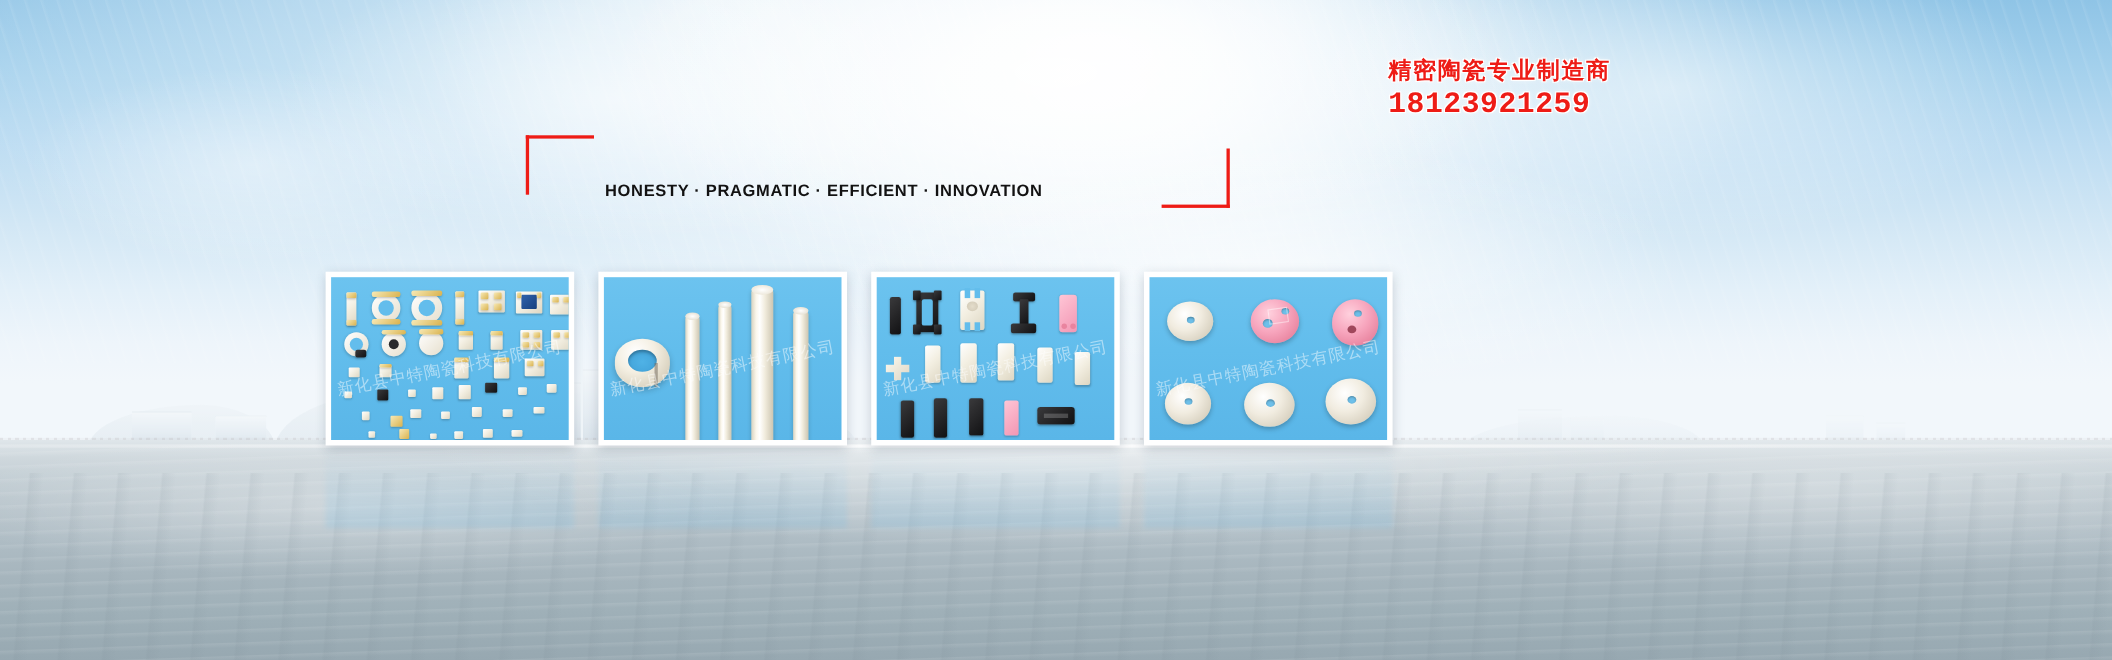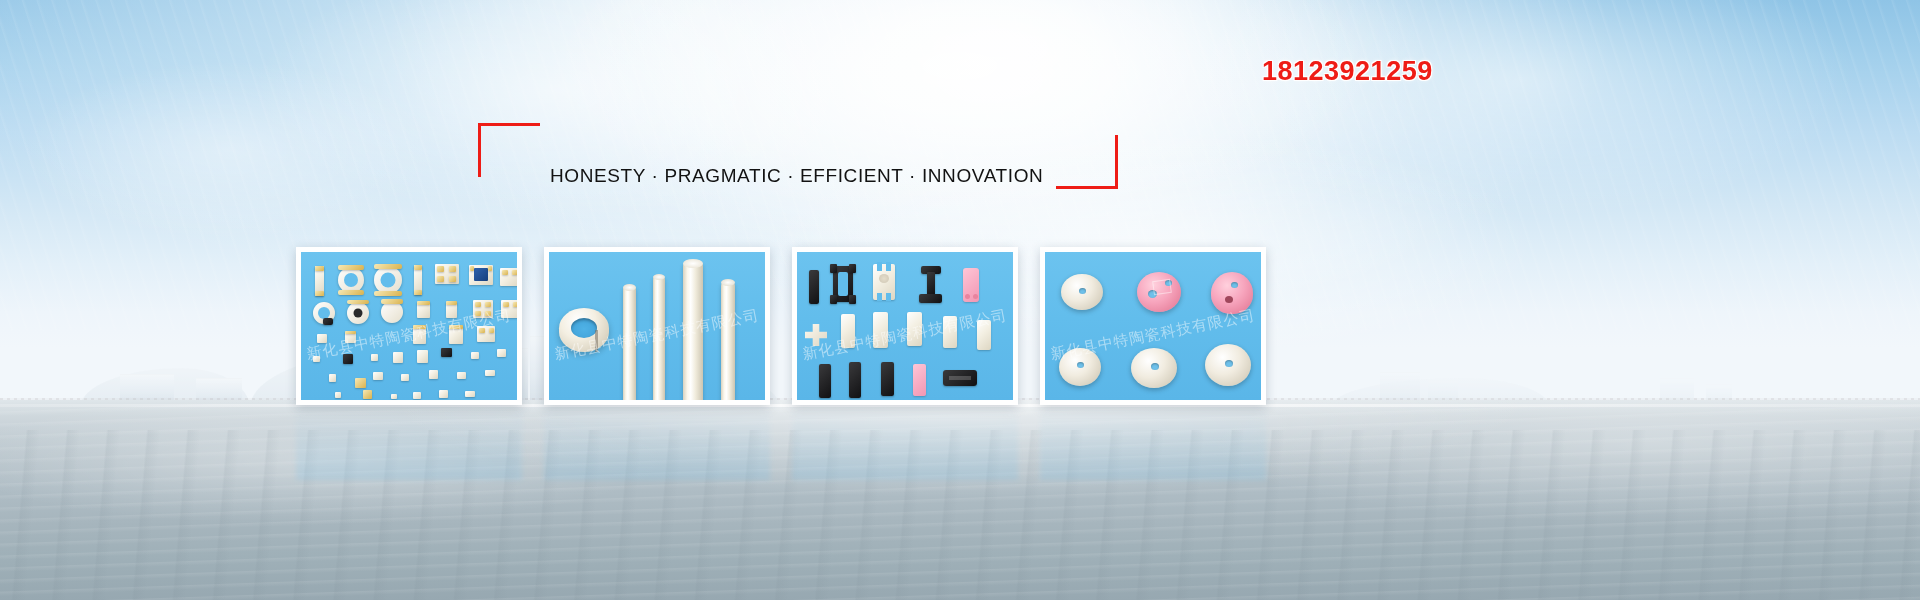--- a/index.html
+++ b/index.html
@@ -154,22 +154,22 @@
       -1.5px -1.5px 0 #fff, 1.5px -1.5px 0 #fff,
       -1.5px  1.5px 0 #fff, 1.5px  1.5px 0 #fff,
        0 0 6px rgba(255,255,255,.95);
     white-space:nowrap;
   }
   .slogan-en {
     position:absolute; left:80px; top:60px;
     width:480px;
     text-align:left;
     font-family:"Liberation Sans", sans-serif;
-    font-size:19px;
-    font-weight:400;
+    font-size:15px;
+    font-weight:700;
     letter-spacing:.6px;
     color:#121212;
     white-space:nowrap;
   }
 
   
   .contact {
     position:absolute;
     left:1262px; top:52px;
     width:400px;
@@ -189,21 +189,21 @@
   .contact .hotline-label {
     margin-top:16px;
     font-family:"DejaVu Sans", sans-serif;
     font-size:19px;
     font-weight:700;
     letter-spacing:1px;
     line-height:1.2;
   }
   .contact .hotline-number {
     margin-top:4px;
-    font-family:Liberation Sans, sans-serif;
+    font-family:Liberation Mono, monospace;
     font-size:27px;
     font-weight:700;
     letter-spacing:.5px;
     line-height:1.15;
   }
 
   
   .panels {
     position:absolute; left:296px; top:247px;
     width:978px; height:158px;
@@ -319,20 +319,21 @@
   <div class="horizon-line"></div>
   <div class="glow-center"></div>
 
   <div class="slogan-wrap">
     <div class="bracket-tl"></div>
     <div class="bracket-br"></div>
     <div class="slogan-en">HONESTY · PRAGMATIC · EFFICIENT · INNOVATION</div>
   </div>
 
   <div class="contact">
+    <div class="tagline">精密陶瓷专业制造商</div>
     <div class="hotline-number">18123921259</div>
   </div>
 
   <div class="panel-reflections">
     <div class="refl"></div>
       <div class="refl"></div>
       <div class="refl"></div>
       <div class="refl"></div>
   </div>
 

